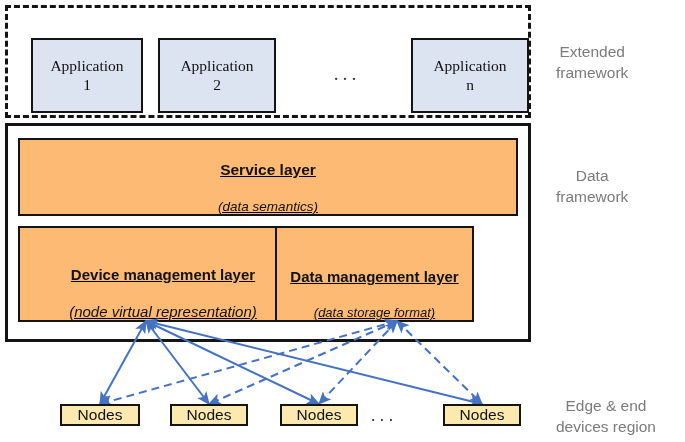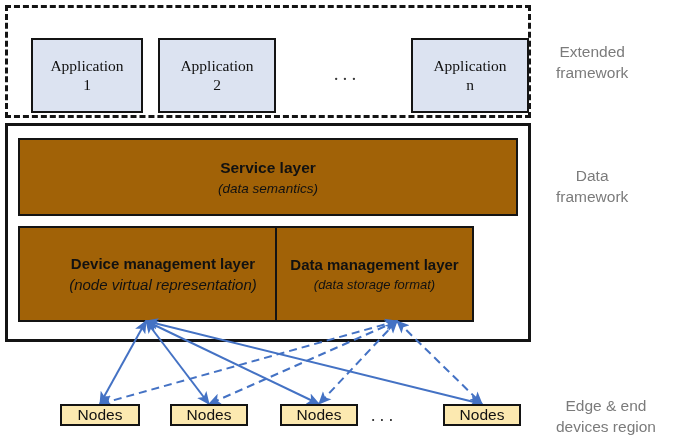--- a/index.html
+++ b/index.html
@@ -68,41 +68,42 @@
     color: #3c3c3c;
     letter-spacing: 2.5px;
     user-select: none;
   }
   #app-ellipsis { left: 325px; top: 60px; }
   #node-ellipsis { left: 370px; top: 408px; }
 
   
   .layer-box {
     position: absolute;
-    background: #a16207;
+    background: #fdba74;
     border: 2.5px solid #141414;
     box-sizing: border-box;
     display: flex;
     flex-direction: column;
     align-items: center;
-    justify-content: center;
+    justify-content: flex-end;
     text-align: center;
+    text-decoration: underline;
   }
   .layer-title {
     font-size: 15.5px;
     font-weight: bold;
     color: #111111;
     white-space: nowrap;
   }
   .layer-sub {
     font-size: 13.5px;
     font-style: italic;
     color: #111111;
     white-space: nowrap;
-    margin-top: 4px;
+    margin-top: 20px;
   }
   #service-layer {
     left: 18px;
     top: 138px;
     width: 500px;
     height: 78px;
   }
   #device-layer {
     left: 18px;
     top: 226px;

